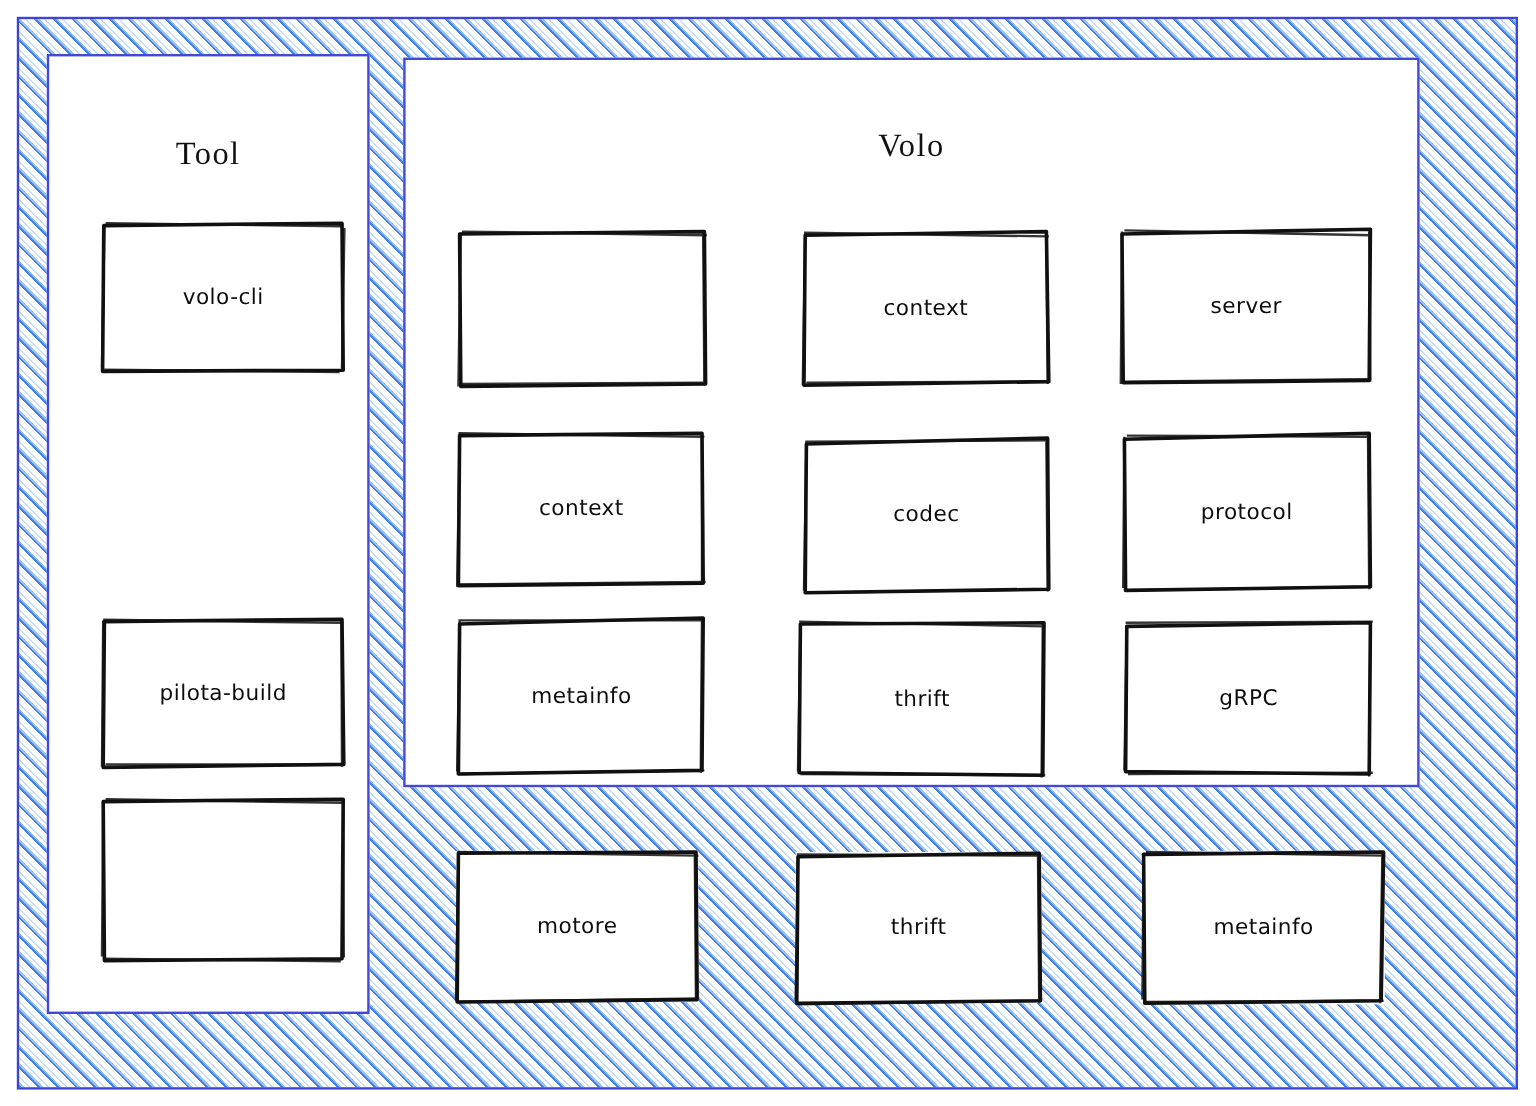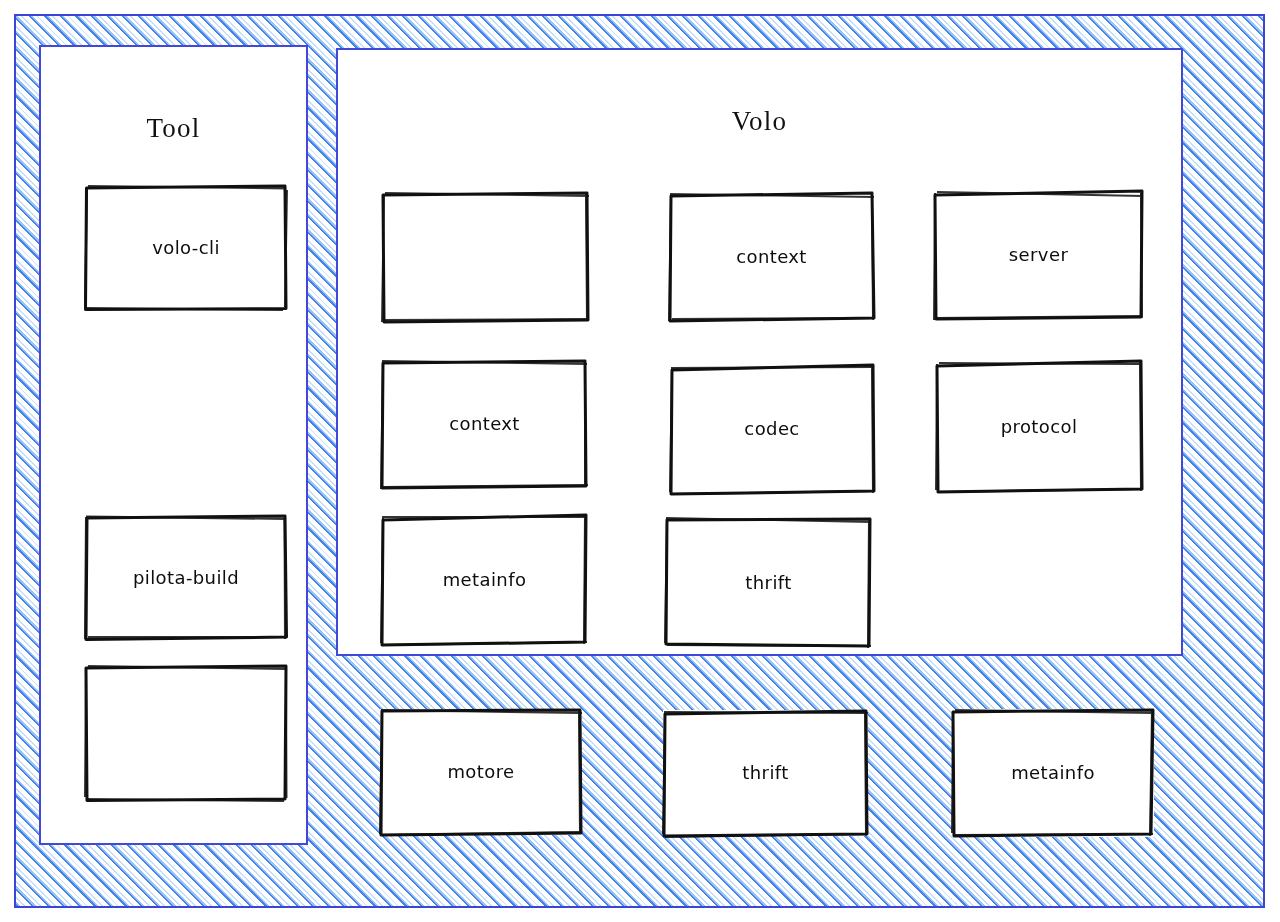--- a/index.html
+++ b/index.html
@@ -208,20 +208,28 @@
 
   <div class="node" style="left:663px; top:515px; width:211px; height:135px;">
     <div class="node-bg"></div>
     <svg viewBox="0 0 211 135" preserveAspectRatio="none">
       <path d="M4,5 L207,4 L206,131 L3,129 Z" fill="none" stroke="#111" stroke-width="3" stroke-linejoin="round"></path>
       <path d="M3,3 L208,7 M206,5 L205,133 M208,131 L4,130 M2,128 L4,4" fill="none" stroke="#111" stroke-width="2" opacity="0.85"></path>
     </svg>
     <div class="node-label">thrift</div>
   </div>
 
+  <div class="node" style="left:935px; top:514px; width:211px; height:135px;">
+    <div class="node-bg"></div>
+    <svg viewBox="0 0 211 135" preserveAspectRatio="none">
+      <path d="M4,8 L207,5 L206,131 L3,129 Z" fill="none" stroke="#111" stroke-width="3" stroke-linejoin="round"></path>
+      <path d="M3,5 L209,4 M207,6 L206,133 M209,130 L5,131 M2,128 L4,7" fill="none" stroke="#111" stroke-width="2" opacity="0.85"></path>
+    </svg>
+    <div class="node-label">gRPC</div>
+  </div>
 
   <div class="node" style="left:378px; top:707px; width:206px; height:130px;">
     <div class="node-bg"></div>
     <svg viewBox="0 0 206 130" preserveAspectRatio="none">
       <path d="M4,4 L202,3 L203,126 L3,128 Z" fill="none" stroke="#111" stroke-width="3" stroke-linejoin="round"></path>
       <path d="M3,3 L204,6 M201,4 L202,127 M204,125 L5,128 M2,127 L4,3" fill="none" stroke="#111" stroke-width="2" opacity="0.85"></path>
     </svg>
     <div class="node-label">motore</div>
   </div>
 

